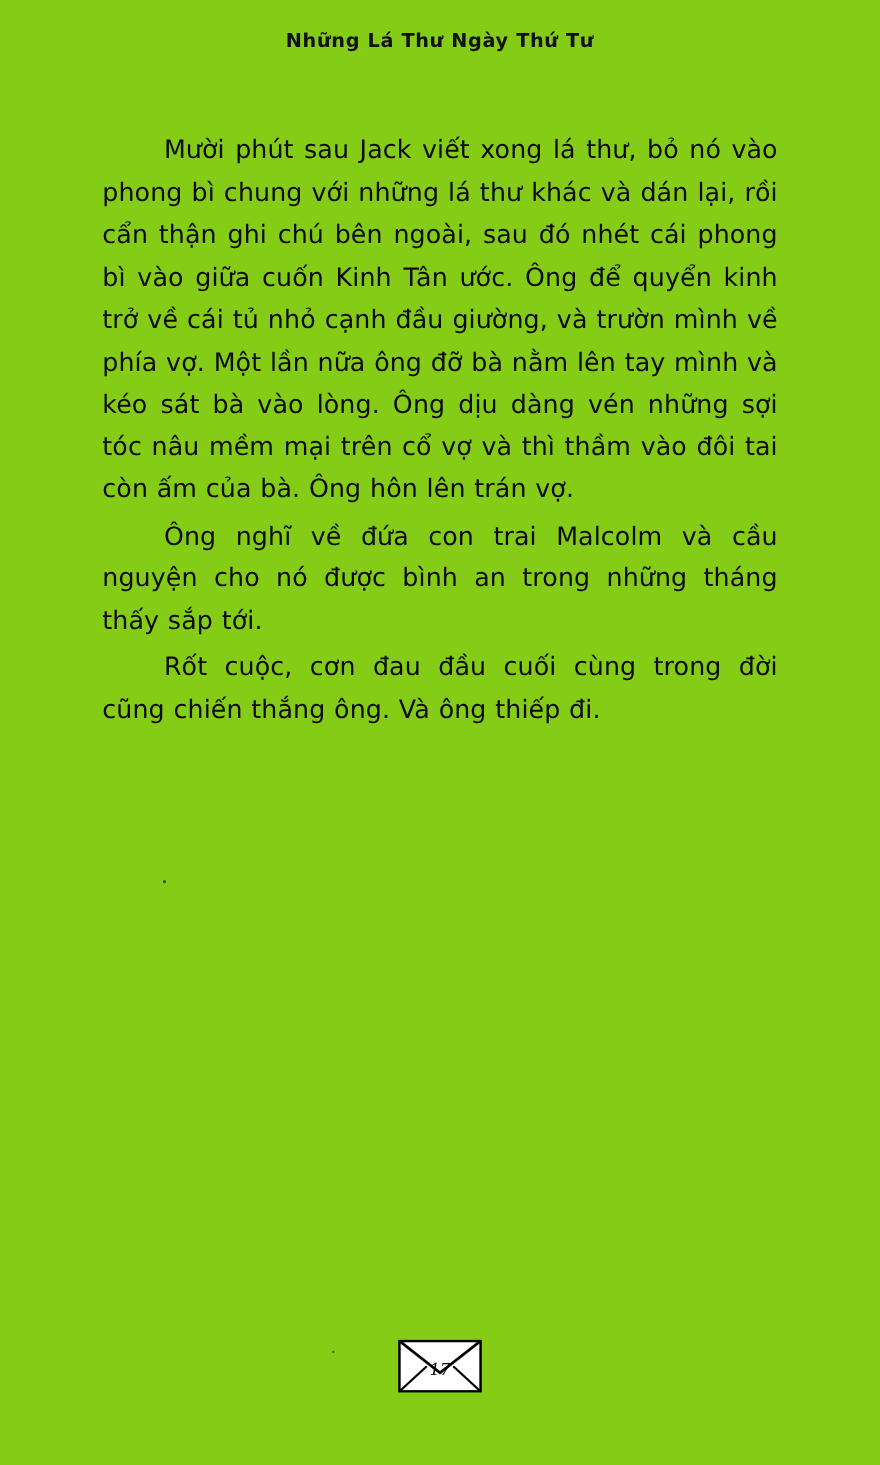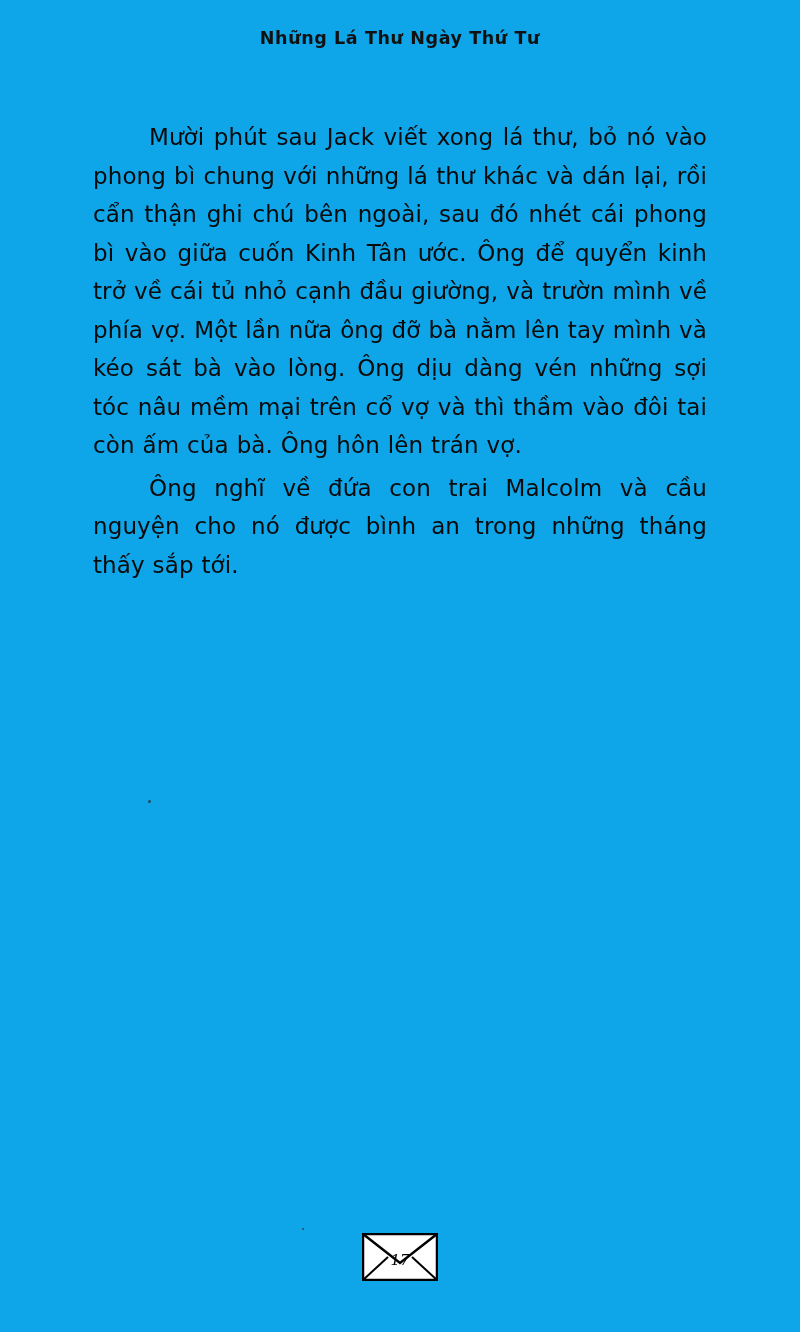--- a/index.html
+++ b/index.html
@@ -12,21 +12,21 @@
     height: 1332px;
     position: relative;
     overflow: hidden;
     font-family: "Liberation Serif", serif;
     color: #000000;
   }
 
   .page {
     position: absolute;
     inset: 0;
-    background: #0ea5e9;
+    background: #84cc16;
   }
 
   .running-head {
     position: absolute;
     top: 28px;
     left: 0;
     right: 0;
     text-align: center;
     font-family: "DejaVu Sans", sans-serif;
     font-weight: bold;
@@ -64,21 +64,21 @@
     border-radius: 50%;
     opacity: 0.75;
   }
   .speck-a { top: 800px; left: 148px; }
   .speck-b { top: 1228px; left: 302px; width: 2px; height: 2px; }
 
   .folio {
     position: absolute;
     left: 50%;
     transform: translateX(-50%);
-    bottom: 33px;
+    bottom: 48px;
     width: 76px;
     height: 66px;
   }
   .folio svg { display: block; }
   .folio-number {
     position: absolute;
     top: 18px;
     left: 0;
     width: 100%;
     text-align: center;
@@ -91,20 +91,21 @@
 </head>
 <body>
 
 <div class="page">
 
   <div class="running-head">Những Lá Thư Ngày Thứ Tư</div>
 
   <div class="body-text">
     <p class="para">Mười phút sau Jack viết xong lá thư, bỏ nó vào phong bì chung với những lá thư khác và dán lại, rồi cẩn thận ghi chú bên ngoài, sau đó nhét cái phong bì vào giữa cuốn Kinh Tân ước. Ông để quyển kinh trở về cái tủ nhỏ cạnh đầu giường, và trườn mình về phía vợ. Một lần nữa ông đỡ bà nằm lên tay mình và kéo sát bà vào lòng. Ông dịu dàng vén những sợi tóc nâu mềm mại trên cổ vợ và thì thầm vào đôi tai còn ấm của bà. Ông hôn lên trán vợ.</p>
     <p class="para">Ông nghĩ về đứa con trai Malcolm và cầu nguyện cho nó được bình an trong những tháng thấy sắp tới.</p>
+    <p class="para">Rốt cuộc, cơn đau đầu cuối cùng trong đời cũng chiến thắng ông. Và ông thiếp đi.</p>
   </div>
 
   <div class="speck speck-a"></div>
   <div class="speck speck-b"></div>
 
   <div class="folio">
     <svg width="76" height="48" viewBox="0 0 76 48">
       <rect x="1" y="1" width="74" height="46" fill="#ffffff" stroke="#000000" stroke-width="2.5"></rect>
       <path d="M1 1 L38 30 L75 1" fill="none" stroke="#000000" stroke-width="2.5"></path>
       <path d="M1 47 L26 24" fill="none" stroke="#000000" stroke-width="2"></path>

